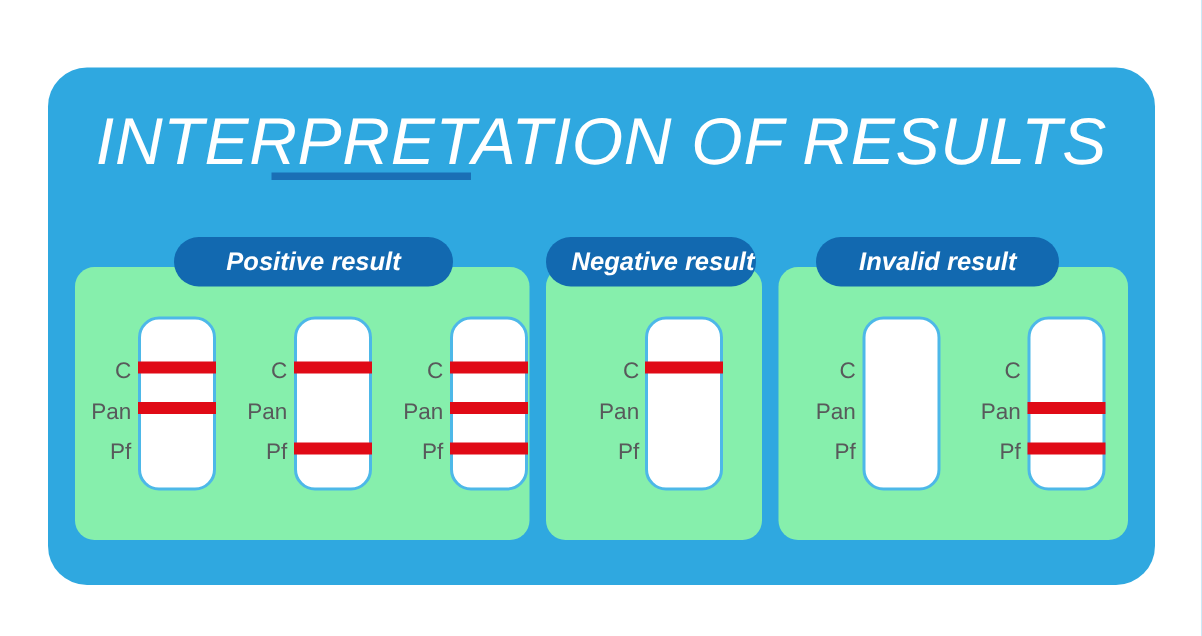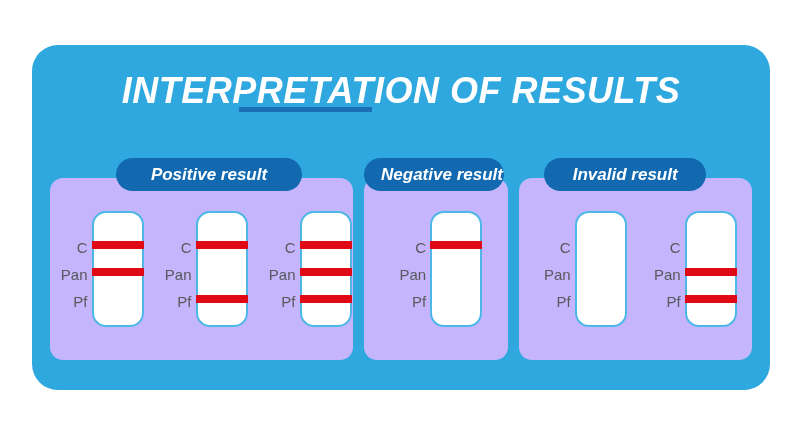--- a/index.html
+++ b/index.html
@@ -32,22 +32,22 @@
     position: absolute;
     left: 0;
     top: 26px;
     width: 100%;
     text-align: center;
   }
   #title {
     display: inline-block;
     position: relative;
     color: #ffffff;
-    font-size: 36px;
-    font-weight: bold;
+    font-size: 44px;
+    font-weight: normal;
     font-style: italic;
     letter-spacing: 0.5px;
     white-space: nowrap;
     line-height: 1.1;
   }
   #title-underline {
     position: absolute;
     left: 117px;
     bottom: -1px;
     width: 133px;
@@ -61,21 +61,21 @@
     left: 18px;
     top: 133px;
     width: 702px;
     height: 182px;
     display: flex;
     gap: 11px;
   }
 
   .panel {
     position: relative;
-    background: #c4b5fd;
+    background: #86efac;
     border-radius: 13px;
     height: 182px;
     box-sizing: border-box;
   }
   #panel-positive { width: 328px; }
   #panel-negative { width: 156px; }
   #panel-invalid  { width: 252px; }
 
   
   .pill {

